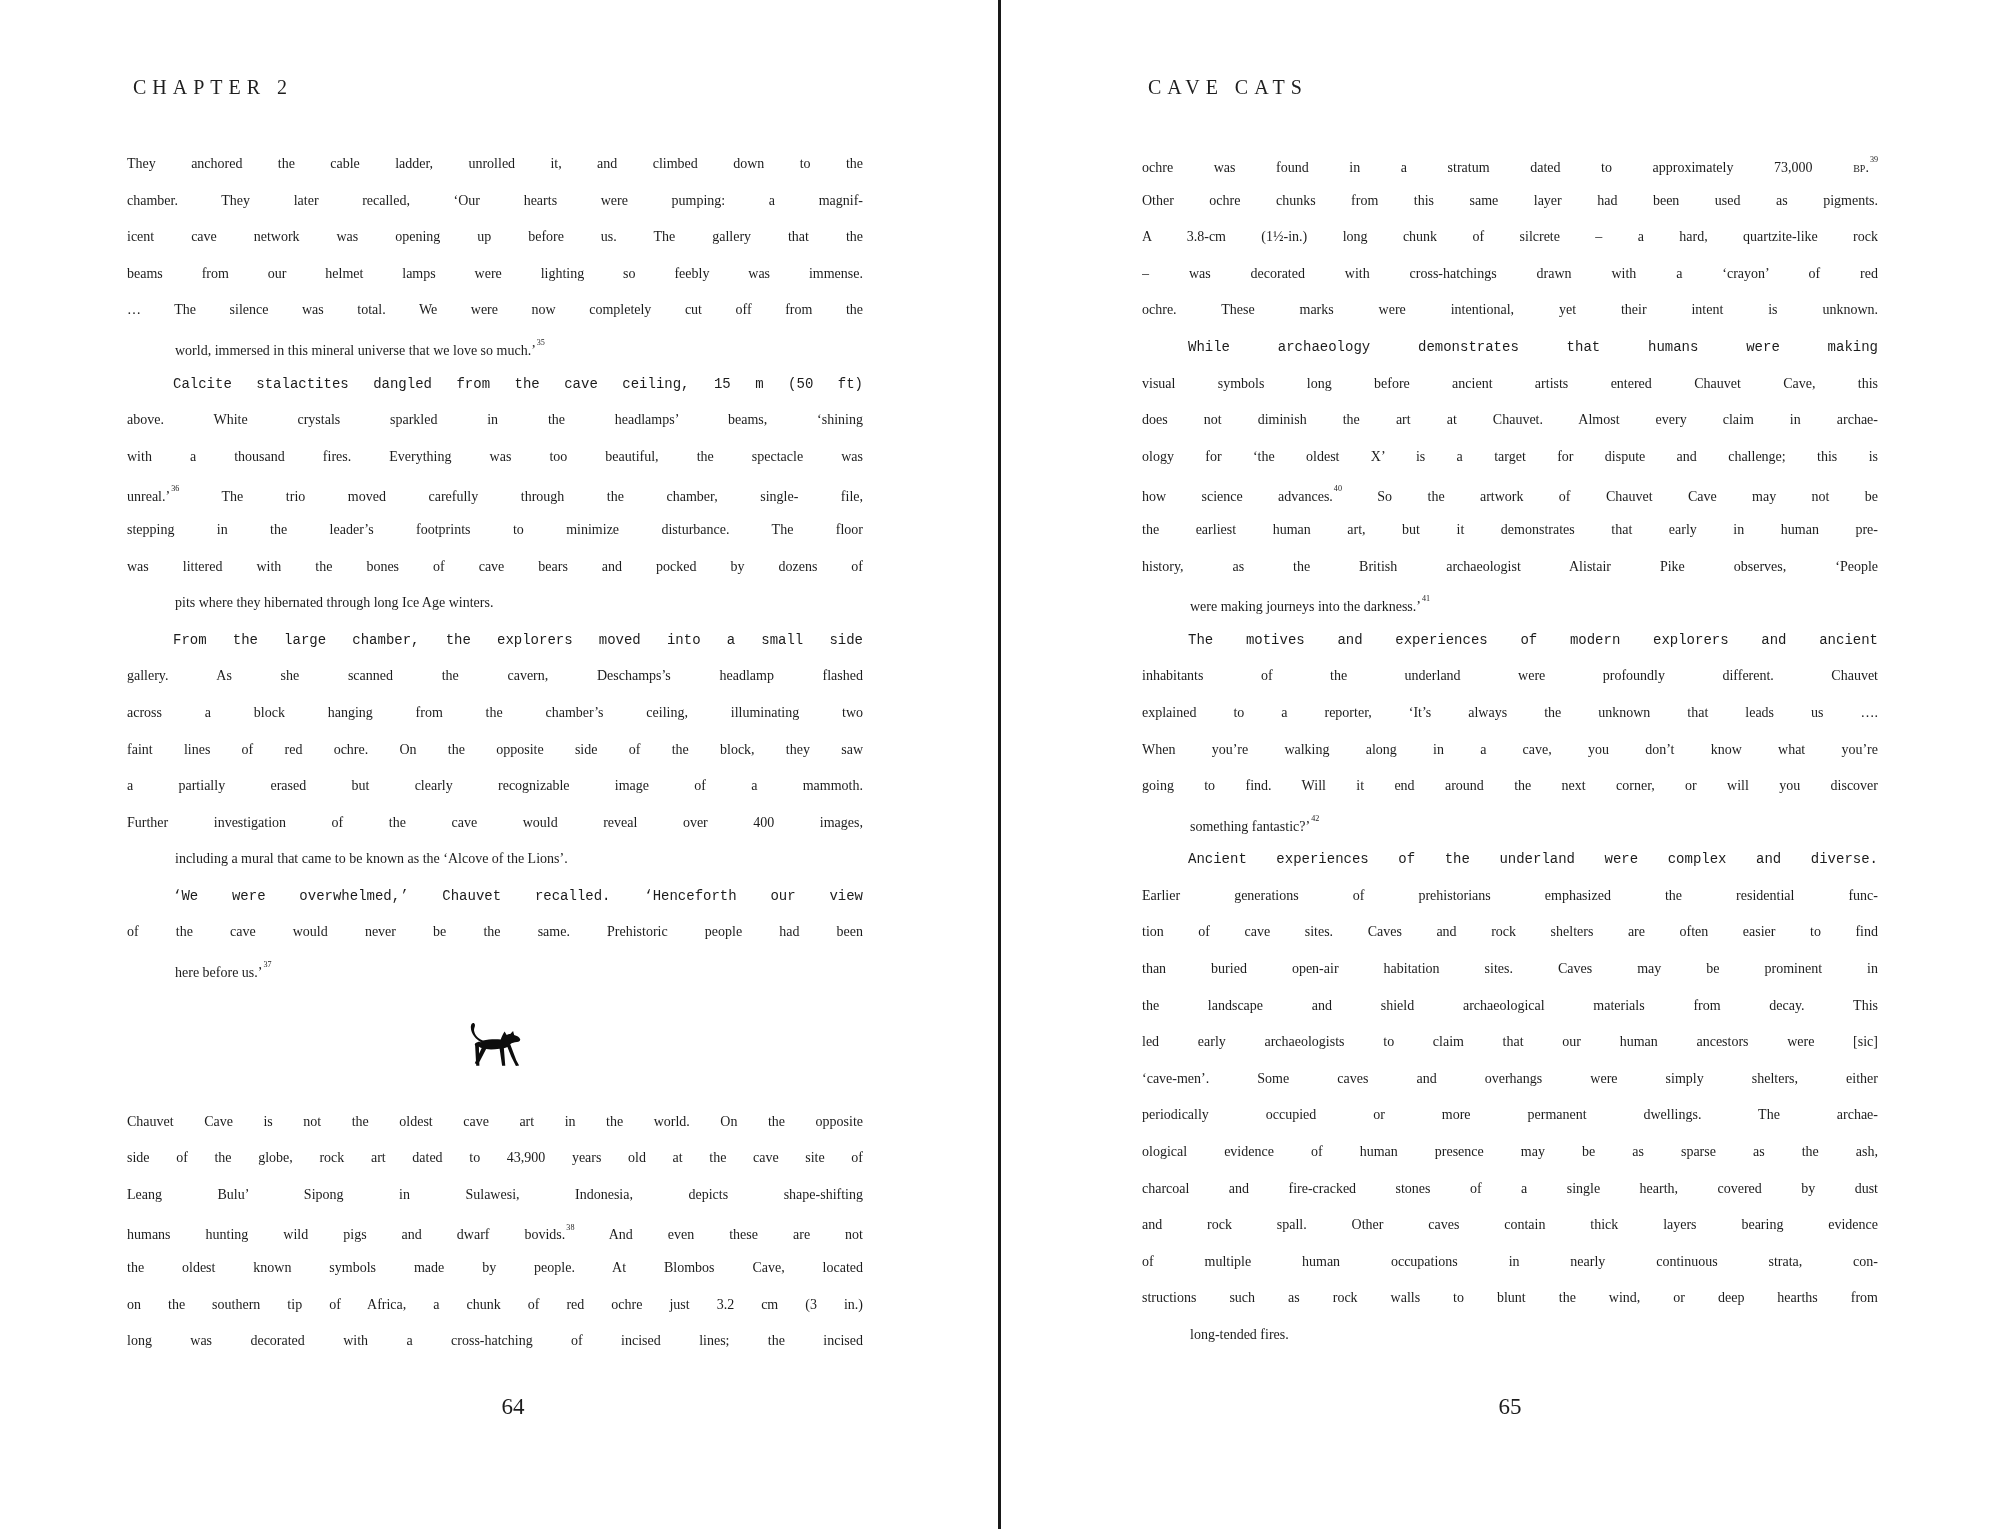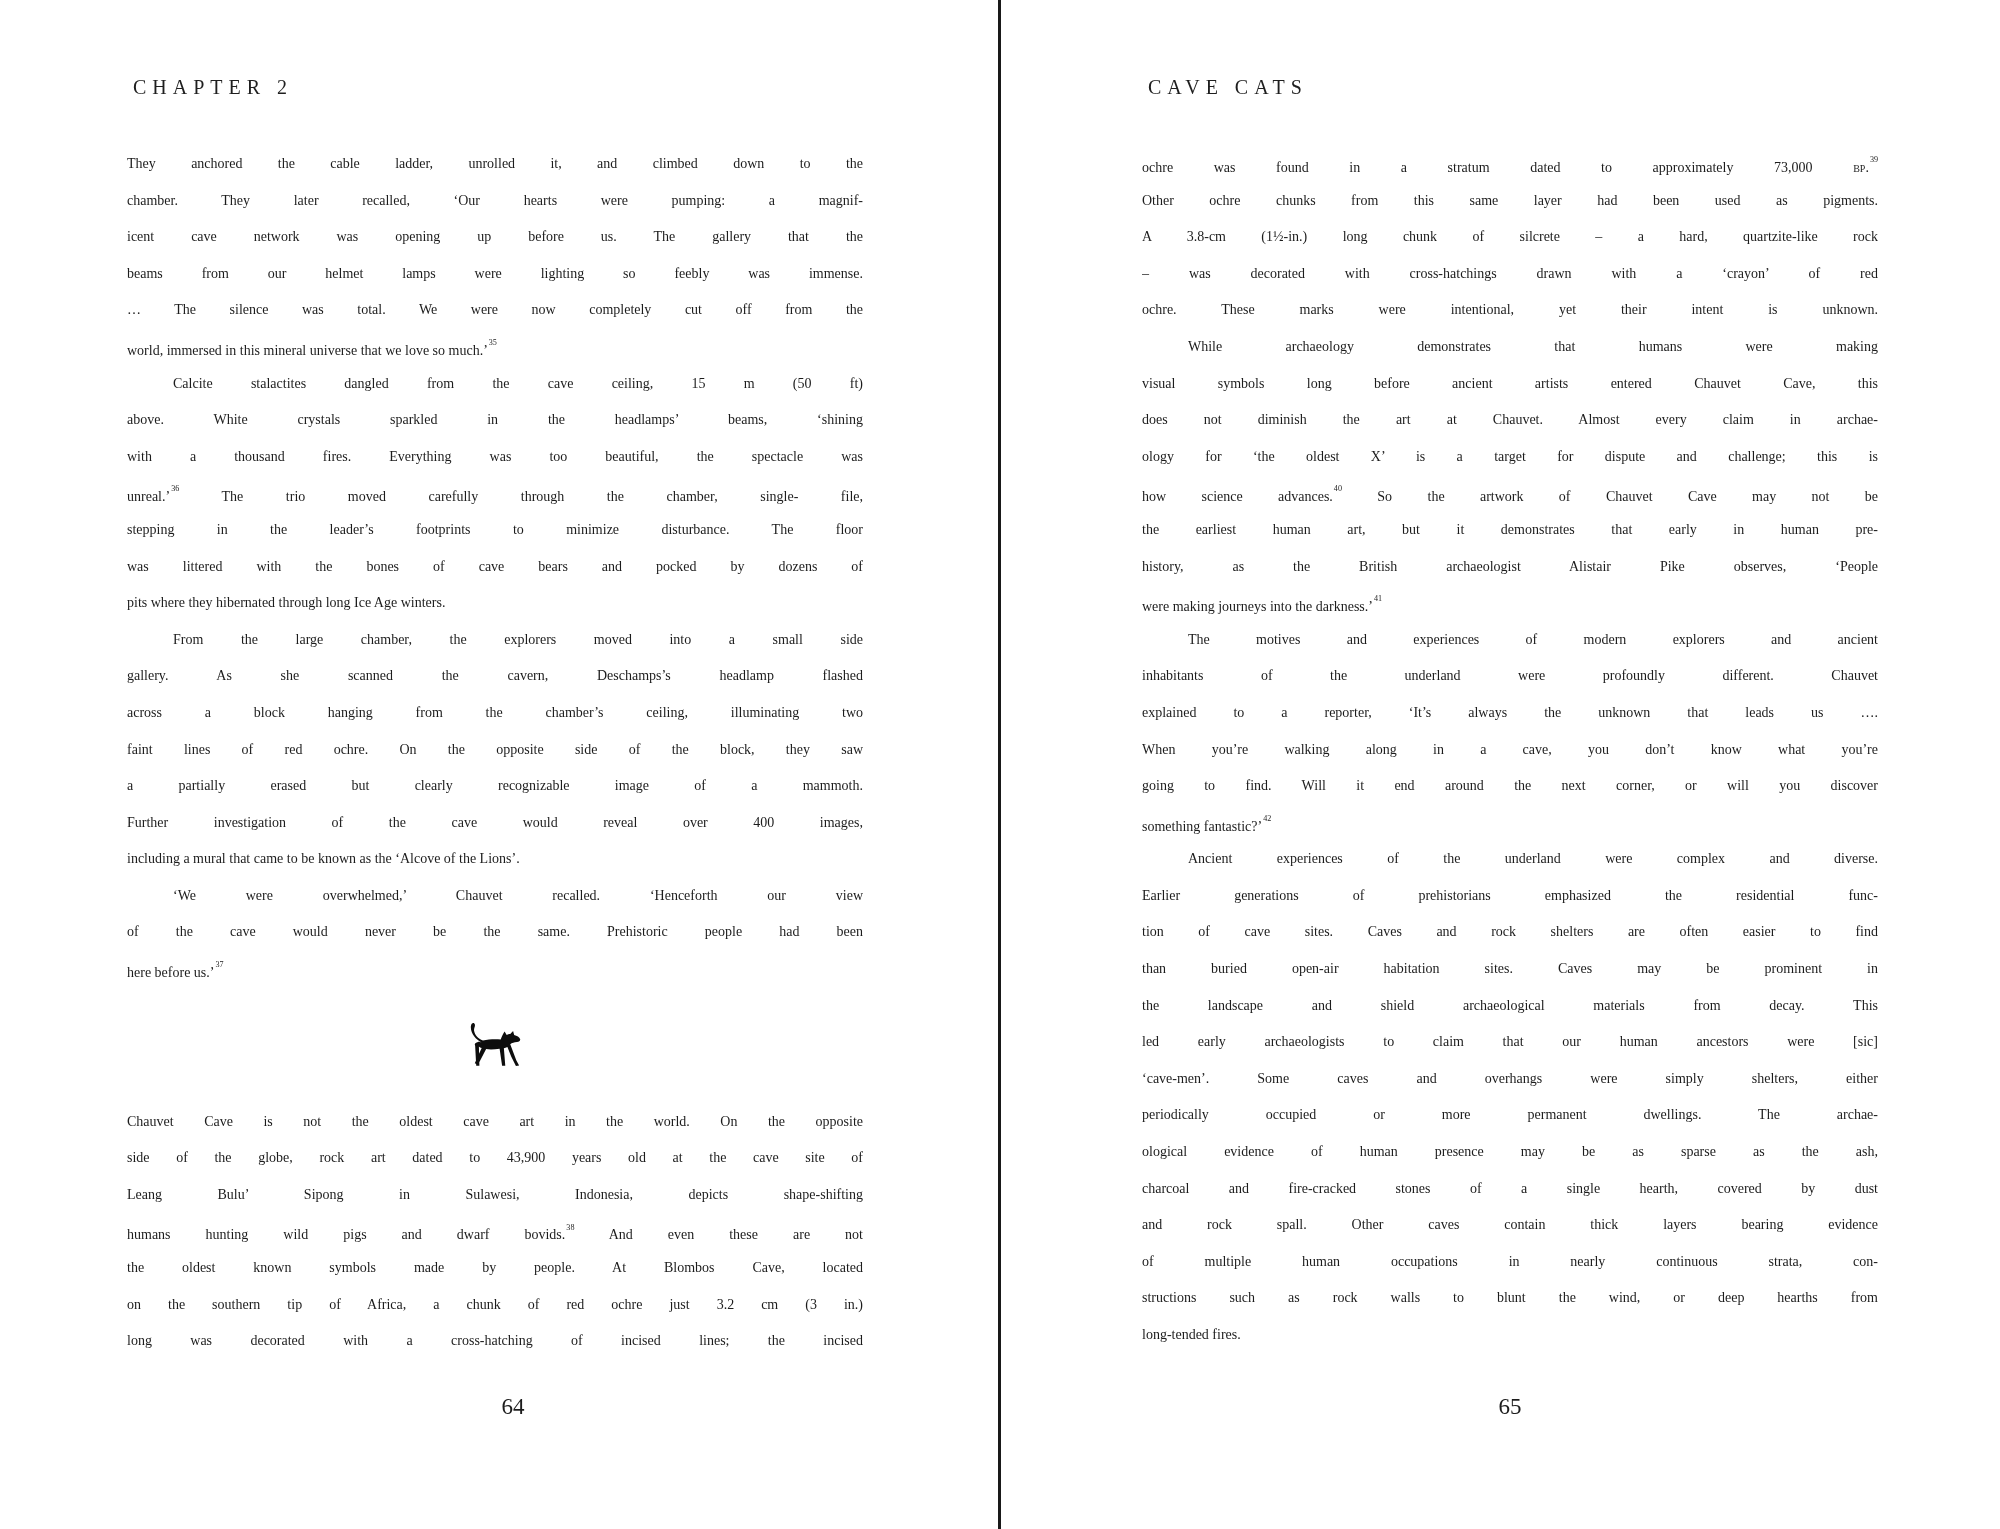--- a/index.html
+++ b/index.html
@@ -41,22 +41,22 @@
   .body-right { left: 1142px; }
   .paragraph { margin: 0; }
   .text-line {
     height: 36.6px;
     line-height: 36.6px;
     text-align: justify;
     text-align-last: justify;
     overflow: hidden;
     hyphens: none;
   }
-  .text-line.last   { text-align: center; text-align-last: left; }
-  .text-line.indent { text-indent: 46px; }
+  .text-line.last   { text-align: center; text-align-last: left; margin-left: 48px; }
+  .text-line.indent { text-indent: 46px; font-family: Liberation Mono, monospace; }
   .fn {
     font-size: 0.58em;
     position: relative;
     top: -0.48em;
     margin-left: 1px;
     letter-spacing: 0;
   }
   .sc { font-variant: small-caps; }
   .ornament {
     height: 116px;

